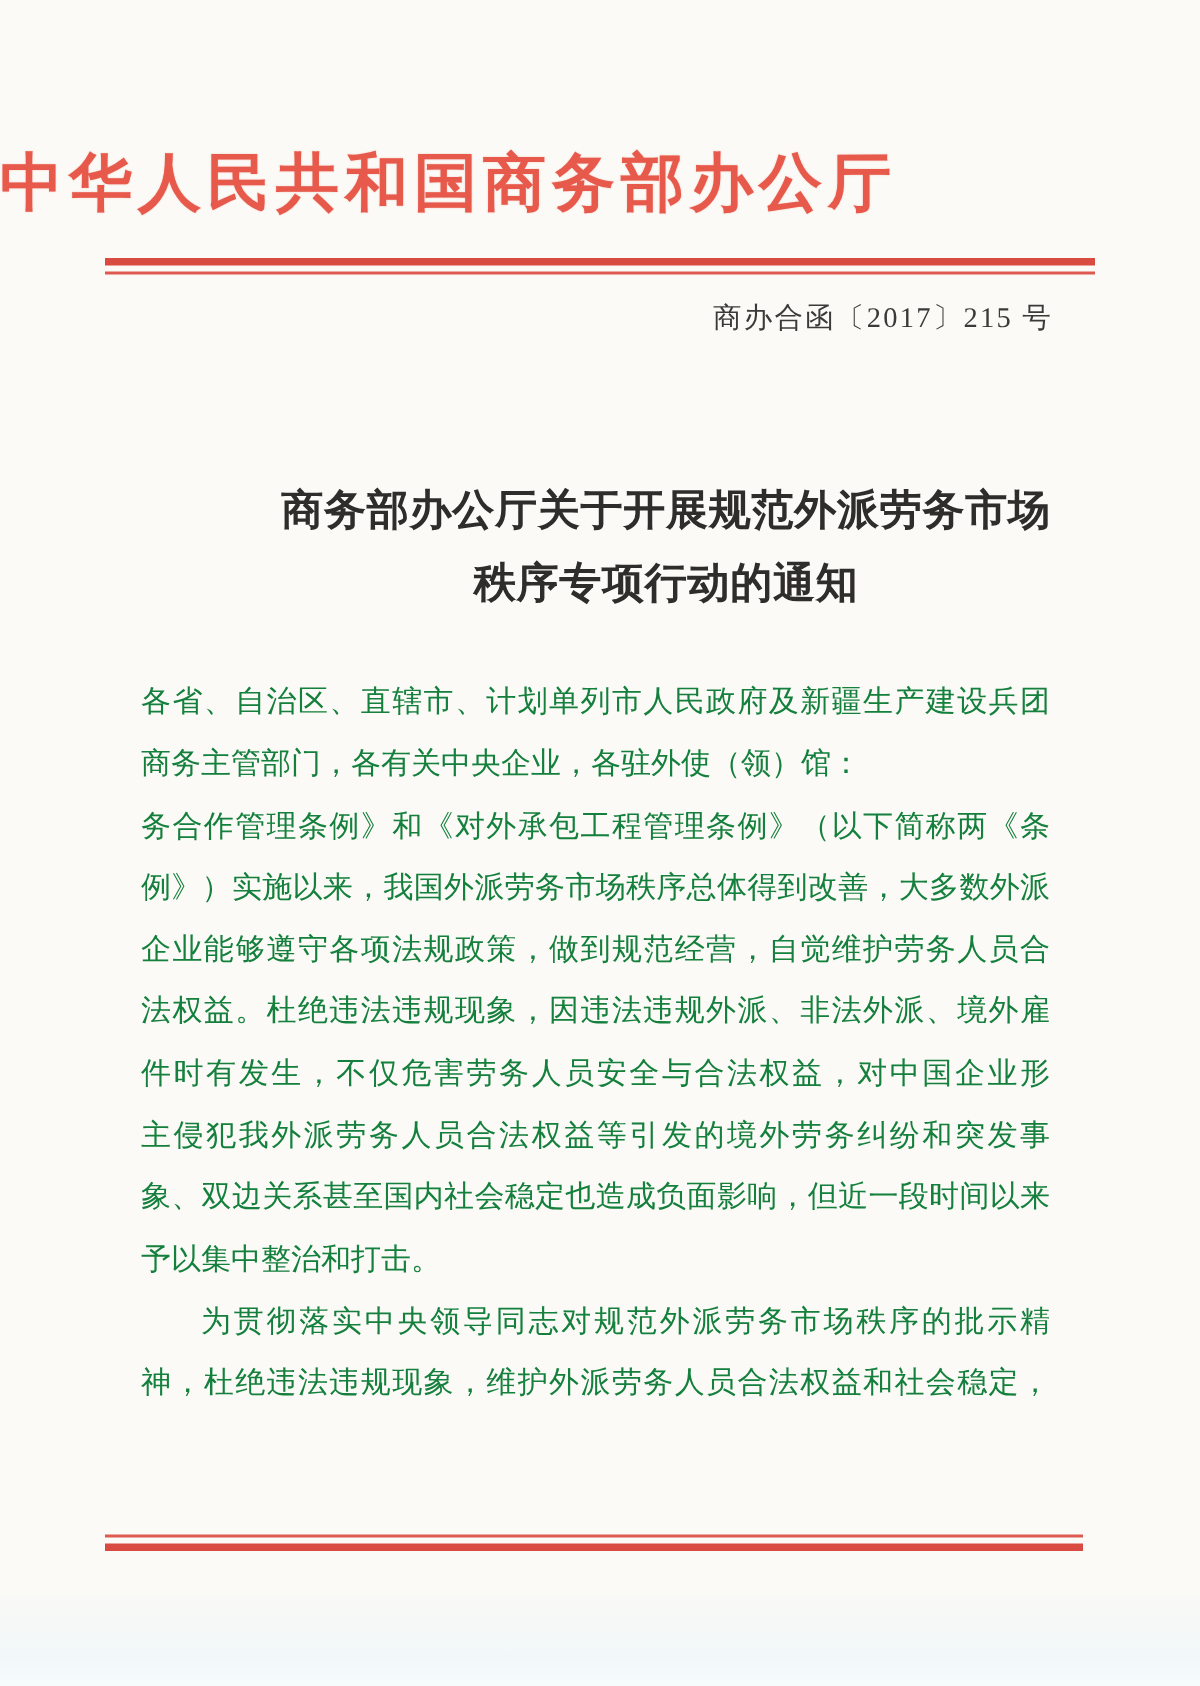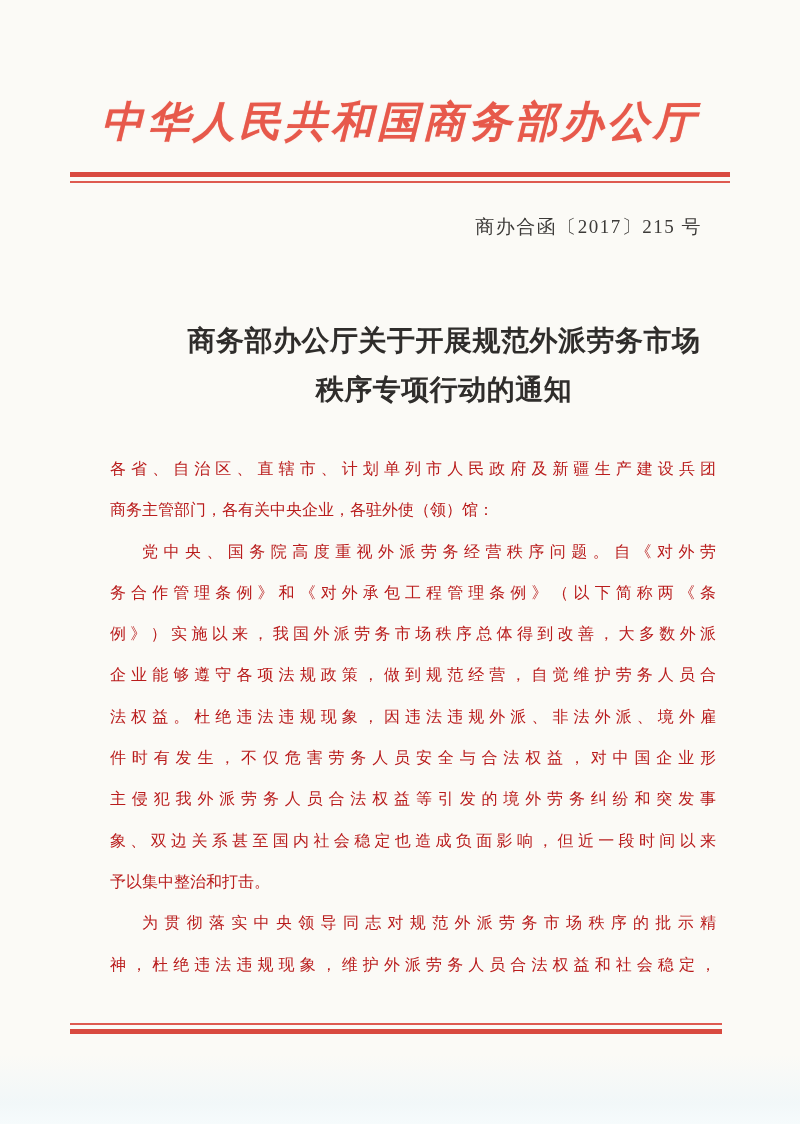--- a/index.html
+++ b/index.html
@@ -24,42 +24,40 @@
     height: 70px;
     background: linear-gradient(180deg, rgba(244,249,250,0) 0%, rgba(240,247,249,.85) 70%, rgba(246,251,252,1) 100%);
     pointer-events: none;
   }
 
   .letterhead {
     position: absolute;
     top: 94px;
     left: 0;
     width: 100%;
-    text-align: center;
     font-size: 42px;
     font-weight: bold;
     letter-spacing: 4px;
     color: #e7594b;
     text-shadow: 0 0 1px rgba(231,89,75,.45);
     white-space: nowrap;
-    font-style: italic;
   }
 
   .rule {
     position: absolute;
     left: 70px;
     width: 660px;
     background: #d94a40;
   }
   .rule.header-thick { top: 172px; height: 4.5px; }
   .rule.header-thin  { top: 181px; height: 1.8px; background:#de5a50; }
 
   .doc-number {
     position: absolute;
-    top: 214px;
+    top: 199px;
     right: 98px;
     font-size: 19px;
     letter-spacing: 1.5px;
     color: #3c3a38;
     white-space: nowrap;
   }
 
   .notice-title {
     position: absolute;
     top: 316px;
@@ -70,25 +68,25 @@
     font-weight: bold;
     letter-spacing: 0.5px;
     line-height: 49px;
     color: #2f2d2b;
     margin-left: 44px;
   }
 
   .body-text {
     position: absolute;
     top: 448px;
-    left: 110px;
+    left: 94px;
     width: 606px;
-    font-size: 16px;
+    font-size: 20px;
     line-height: 41.3px;
-    color: #b91c1c;
+    color: #15803d;
   }
   .body-line {
     text-align: justify;
     text-align-last: justify;
     text-justify: inter-character;
   }
   .body-line.end { text-align-last: left; }
   .body-line.indent { text-indent: 2em; }
 
   .rule.footer-thin  { top: 1023px; height: 1.8px; width: 652px; background:#de5a50; }
@@ -110,21 +108,20 @@
     <div>商务部办公厅关于开展规范外派劳务市场</div>
     <div>秩序专项行动的通知</div>
   </div>
 
   <div class="body-text">
 
       <div class="body-line">各省、自治区、直辖市、计划单列市人民政府及新疆生产建设兵团</div>
 
       <div class="body-line end">商务主管部门，各有关中央企业，各驻外使（领）馆：</div>
 
-      <div class="body-line indent">党中央、国务院高度重视外派劳务经营秩序问题。自《对外劳</div>
 
       <div class="body-line">务合作管理条例》和《对外承包工程管理条例》（以下简称两《条</div>
 
       <div class="body-line">例》）实施以来，我国外派劳务市场秩序总体得到改善，大多数外派</div>
 
       <div class="body-line">企业能够遵守各项法规政策，做到规范经营，自觉维护劳务人员合</div>
 
       <div class="body-line">法权益。杜绝违法违规现象，因违法违规外派、非法外派、境外雇</div>
 
       <div class="body-line">件时有发生，不仅危害劳务人员安全与合法权益，对中国企业形</div>

